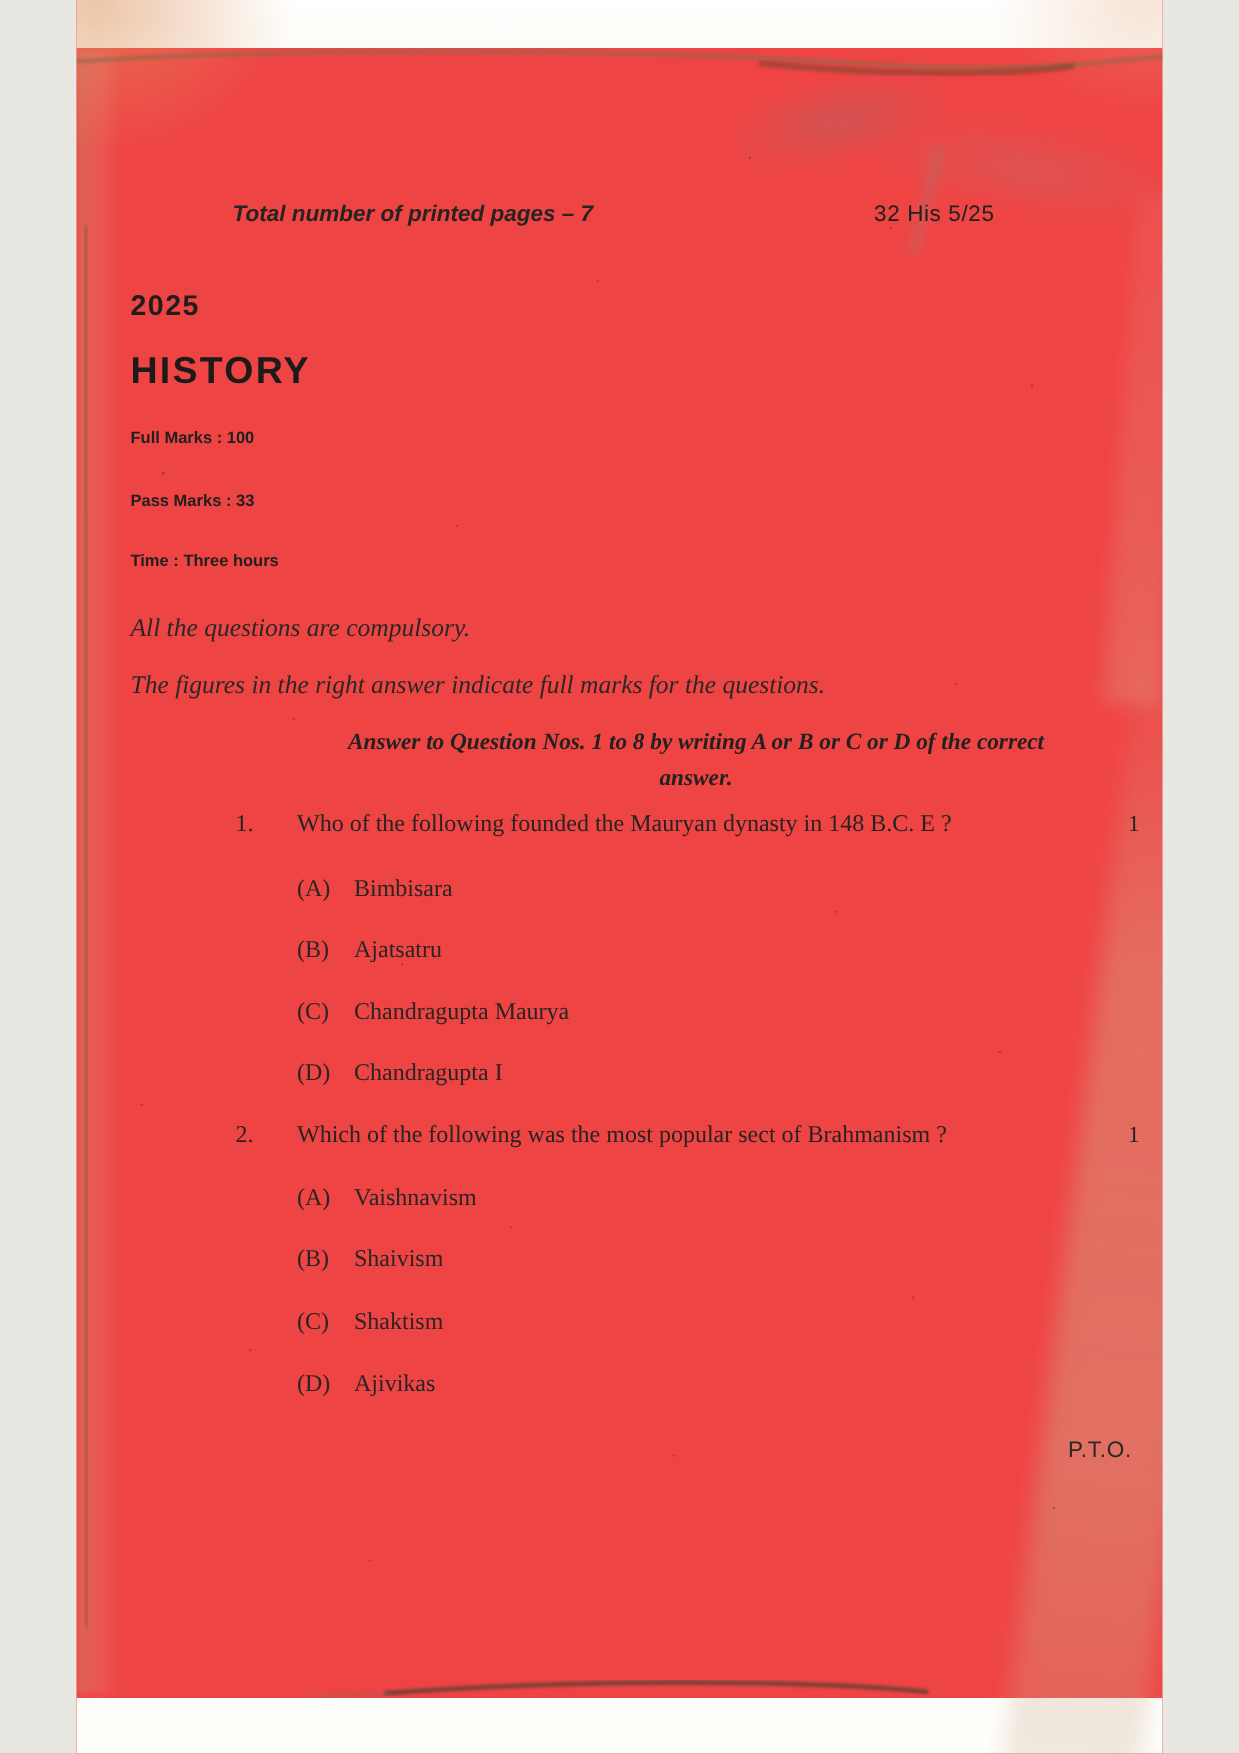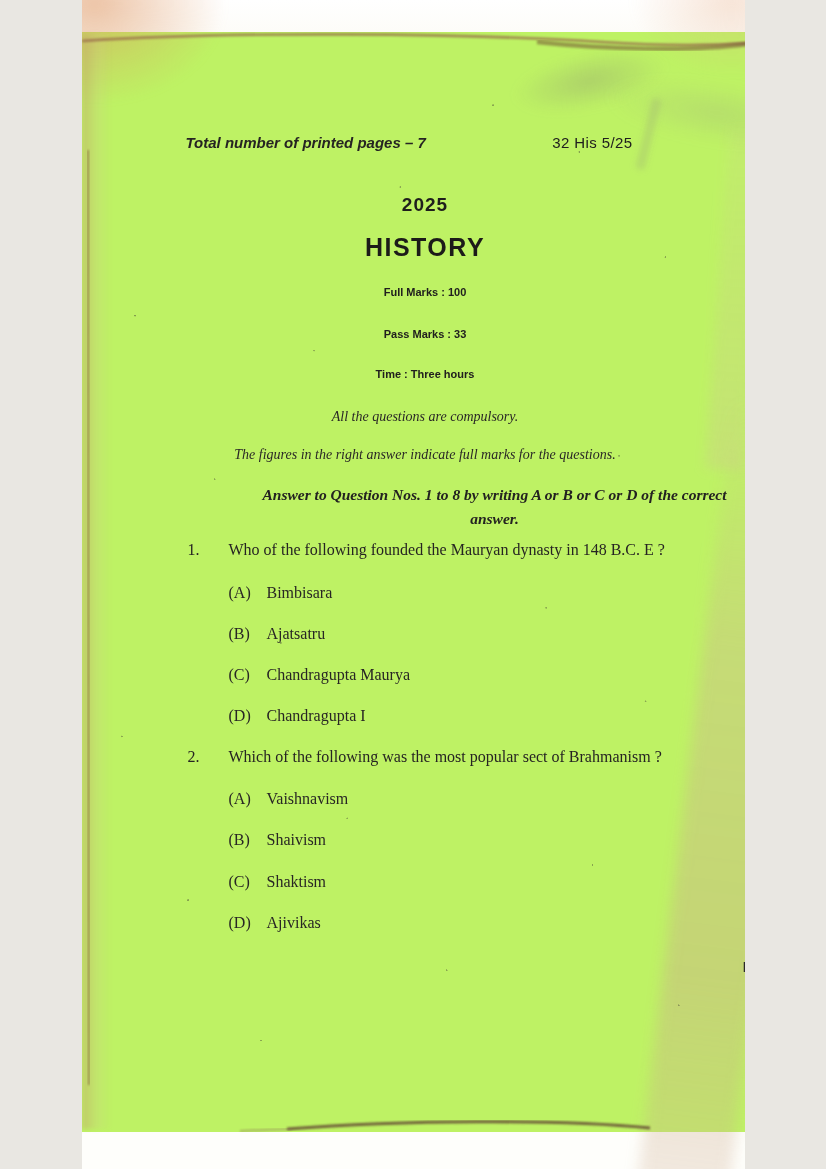--- a/index.html
+++ b/index.html
@@ -1,18 +1,18 @@
 <!DOCTYPE html>
 <html><head>
 <meta charset="utf-8">
 <style>
   html,body{margin:0;padding:0;background:#e9e7e2;}
   .page{
-    position:relative;width:663px;height:1169px;margin:0 auto;
-    background:#bef264;overflow:hidden;
+    position:relative;width:724px;height:1169px;margin:0 auto;
+    background:#ef4444;overflow:hidden;
     font-family:"Liberation Serif", serif;color:#2c2a28;
   }
   
   .outside-top{position:absolute;top:0;left:0;right:0;height:32px;background:linear-gradient(to bottom,#ffffff,#fdfcf8);}
   .outside-bottom{position:absolute;bottom:0;left:0;right:0;height:37px;background:#fefefb;}
   .corner-tl{position:absolute;left:-25px;top:-25px;width:170px;height:130px;
     background:radial-gradient(ellipse at 22% 22%, rgba(222,148,94,.55), rgba(222,148,94,0) 70%);filter:blur(4px);}
   .corner-tr{position:absolute;right:-15px;top:-18px;width:130px;height:95px;
     background:radial-gradient(ellipse at 78% 20%, rgba(230,172,132,.32), rgba(230,172,132,0) 70%);filter:blur(4px);}
   .band-left{position:absolute;left:0;top:34px;bottom:40px;width:30px;
@@ -43,31 +43,31 @@
     radial-gradient(circle at 70% 52%, rgba(60,55,50,.38) 0 .6px, transparent 1px),
     radial-gradient(circle at 85% 60%, rgba(60,55,50,.4) 0 .7px, transparent 1.1px),
     radial-gradient(circle at 77% 74%, rgba(60,55,50,.42) 0 .6px, transparent 1px),
     radial-gradient(circle at 55% 83%, rgba(60,55,50,.4) 0 .7px, transparent 1.1px),
     radial-gradient(circle at 40% 70%, rgba(60,55,50,.38) 0 .6px, transparent 1px),
     radial-gradient(circle at 90% 86%, rgba(60,55,50,.4) 0 .7px, transparent 1.1px),
     radial-gradient(circle at 35% 30%, rgba(60,55,50,.35) 0 .6px, transparent 1px);}
   
   .abs{position:absolute;}
   .sans{font-family:"Liberation Sans", sans-serif;}
-  .centered{left:0;right:12px;text-align:center;margin-left:36px;}
+  .centered{left:0;right:12px;text-align:left;margin-left:36px;}
   .hdr-row{top:134px;left:104px;right:112px;display:flex;justify-content:space-between;align-items:flex-start;}
   .hdr-left{font-style:italic;font-weight:bold;font-size:15px;color:#262422;}
   .hdr-right{font-weight:normal;font-size:15px;letter-spacing:.4px;color:#21201e;}
   .year{top:194px;font-weight:bold;font-size:19px;letter-spacing:1px;color:#1f1e1c;}
   .subject{top:233px;font-weight:bold;font-size:25px;letter-spacing:1.5px;color:#1c1b19;}
   .meta{font-weight:bold;font-size:11px;color:#21201e;}
   .meta-full{top:286px;}
   .meta-pass{top:328px;}
   .meta-time{top:368px;}
-  .inst-italic{font-style:italic;font-size:14px;color:#2a2826;}
+  .inst-italic{font-style:italic;font-size:17px;color:#2a2826;}
   .inst-1{top:409px;}
   .inst-2{top:447px;}
   .inst-3{top:483px;left:163px;width:500px;text-align:center;font-style:italic;font-weight:bold;font-size:15.5px;line-height:1.55;color:#232220;}
   .q-num{position:absolute;left:106px;font-size:16px;color:#262422;}
   .q-text{position:absolute;left:147px;font-size:16px;color:#262422;white-space:nowrap;}
   .q-marks{position:absolute;left:701px;font-size:15.5px;color:#262422;}
   .opt-label{position:absolute;left:147px;font-size:16px;color:#282624;}
   .opt-text{position:absolute;left:185px;font-size:16px;color:#282624;white-space:nowrap;text-align:center;}
   .pto{top:958px;left:661px;font-size:15px;letter-spacing:.5px;color:#2b2927;}
 </style>

